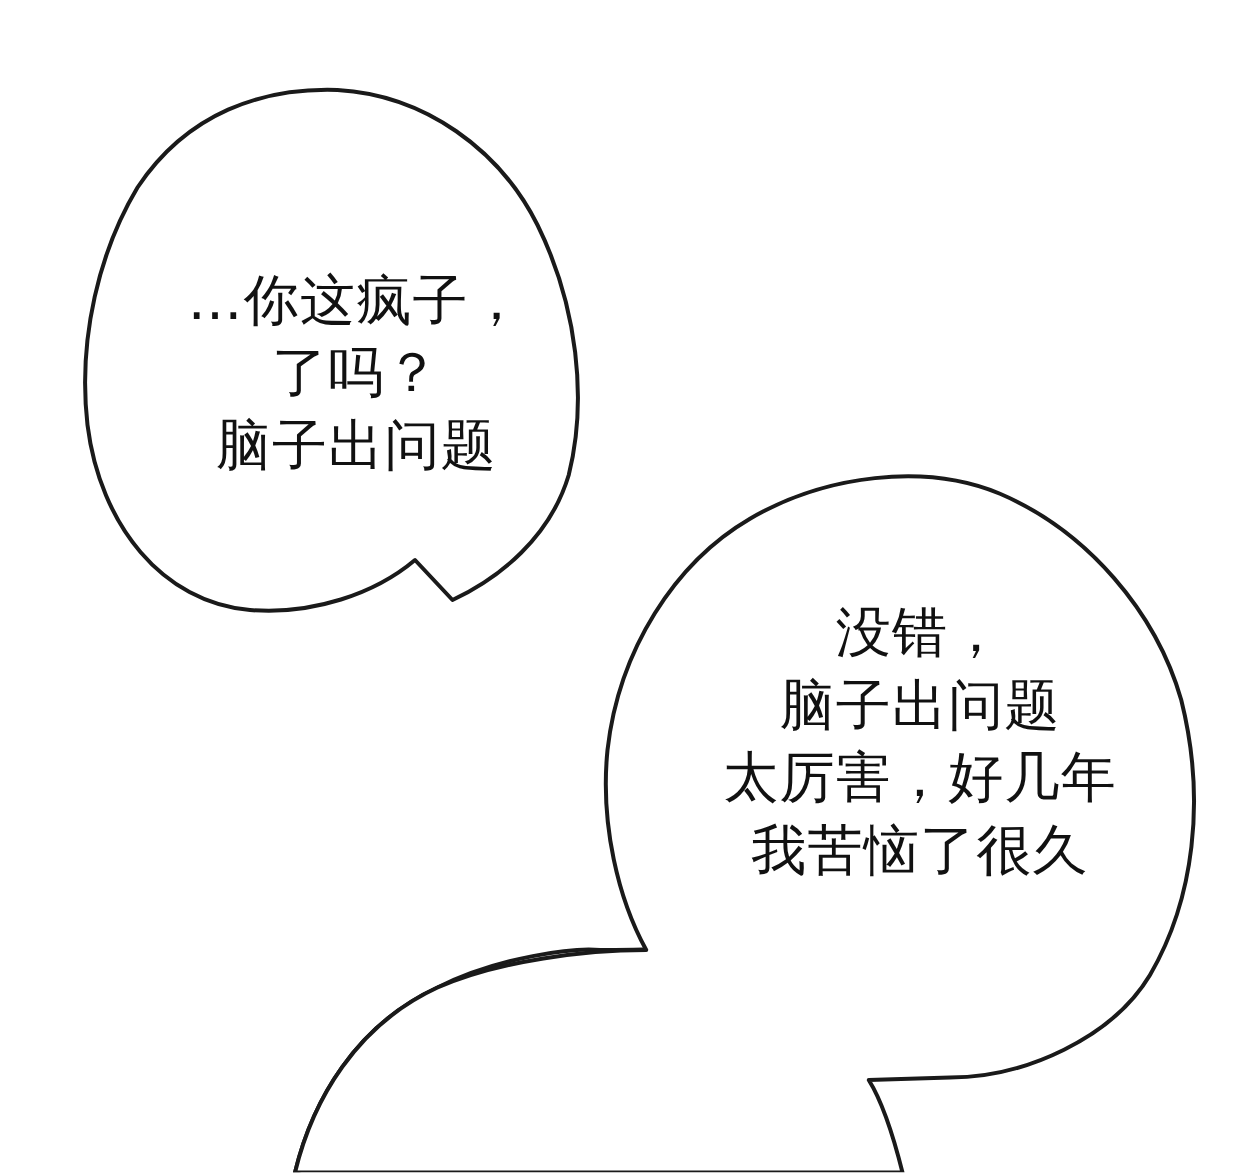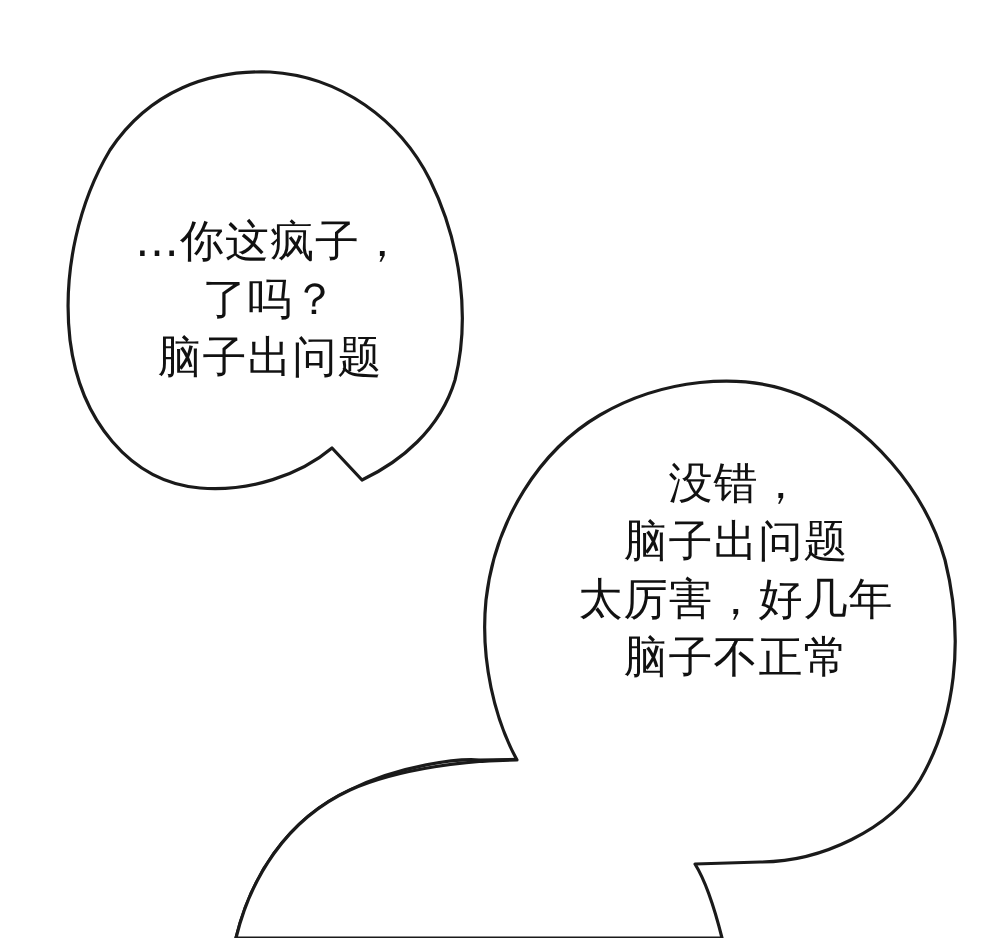--- a/index.html
+++ b/index.html
@@ -35,27 +35,27 @@
       font-size: 44px;
       line-height: 58px;
       text-align: center;
       white-space: nowrap;
       letter-spacing: 1px;
     }
     .line {
       display: block;
     }
     #t1 {
-      left: 120px;
+      left: 135px;
       top: 212px;
       width: 300px;
     }
     #t2 {
       left: 546px;
-      top: 454px;
+      top: 478px;
       width: 380px;
     }
     #t3 {
       left: 330px;
       top: 868px;
       width: 340px;
     }
   </style>
 </head>
 <body>
@@ -99,16 +99,16 @@
   <div class="text-block" id="t1">
     <span class="line">…你这疯子，</span>
     <span class="line">了吗？</span>
     <span class="line">脑子出问题</span>
   </div>
 
   <div class="text-block" id="t2">
     <span class="line">没错，</span>
     <span class="line">脑子出问题</span>
     <span class="line">太厉害，好几年</span>
-    <span class="line">脑子不正常</span>
+    <span class="line">我苦恼了很久</span>
   </div>
 
 </div>
 
 </body></html>

